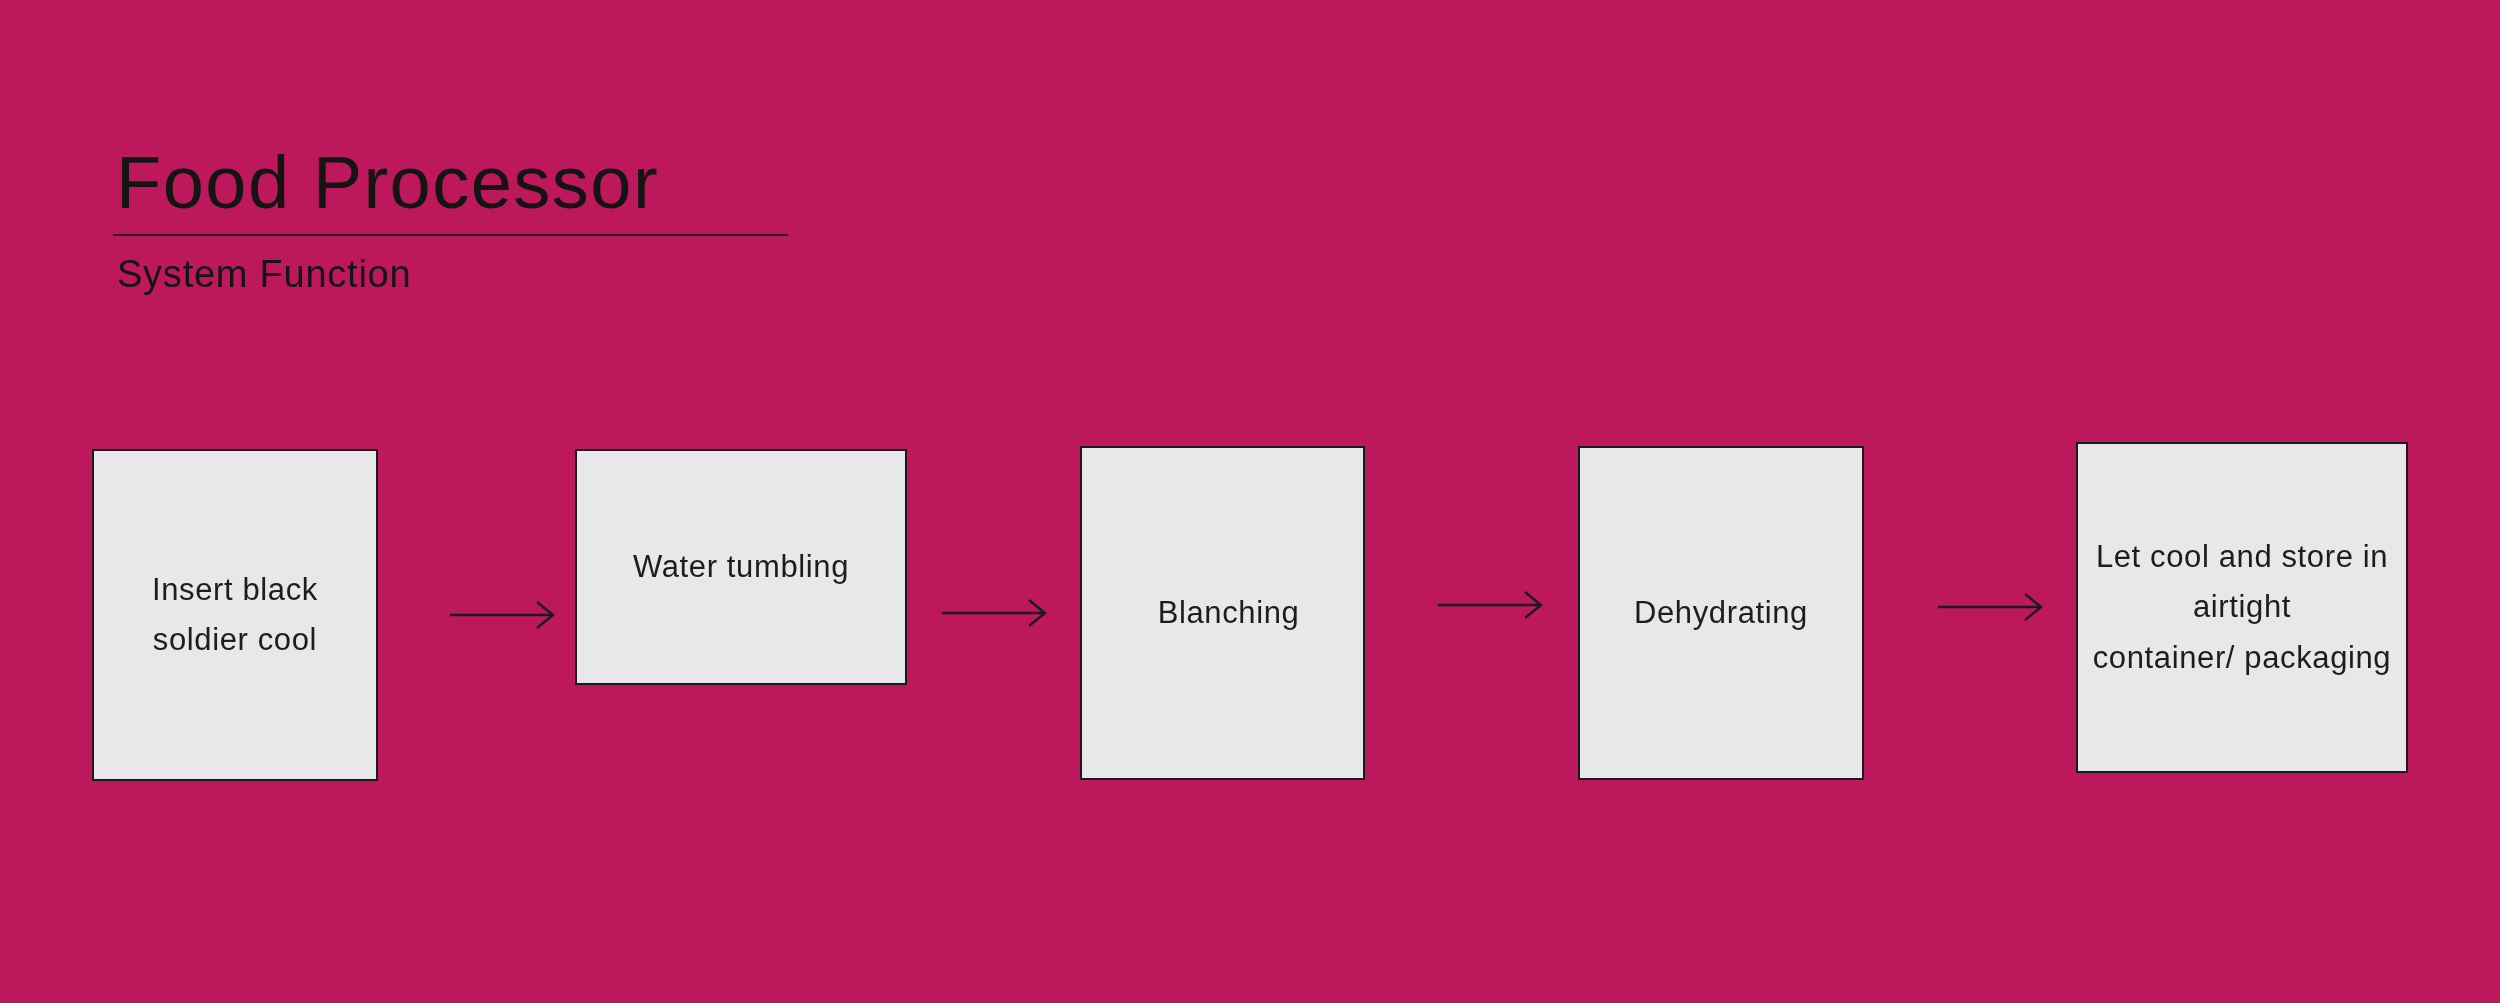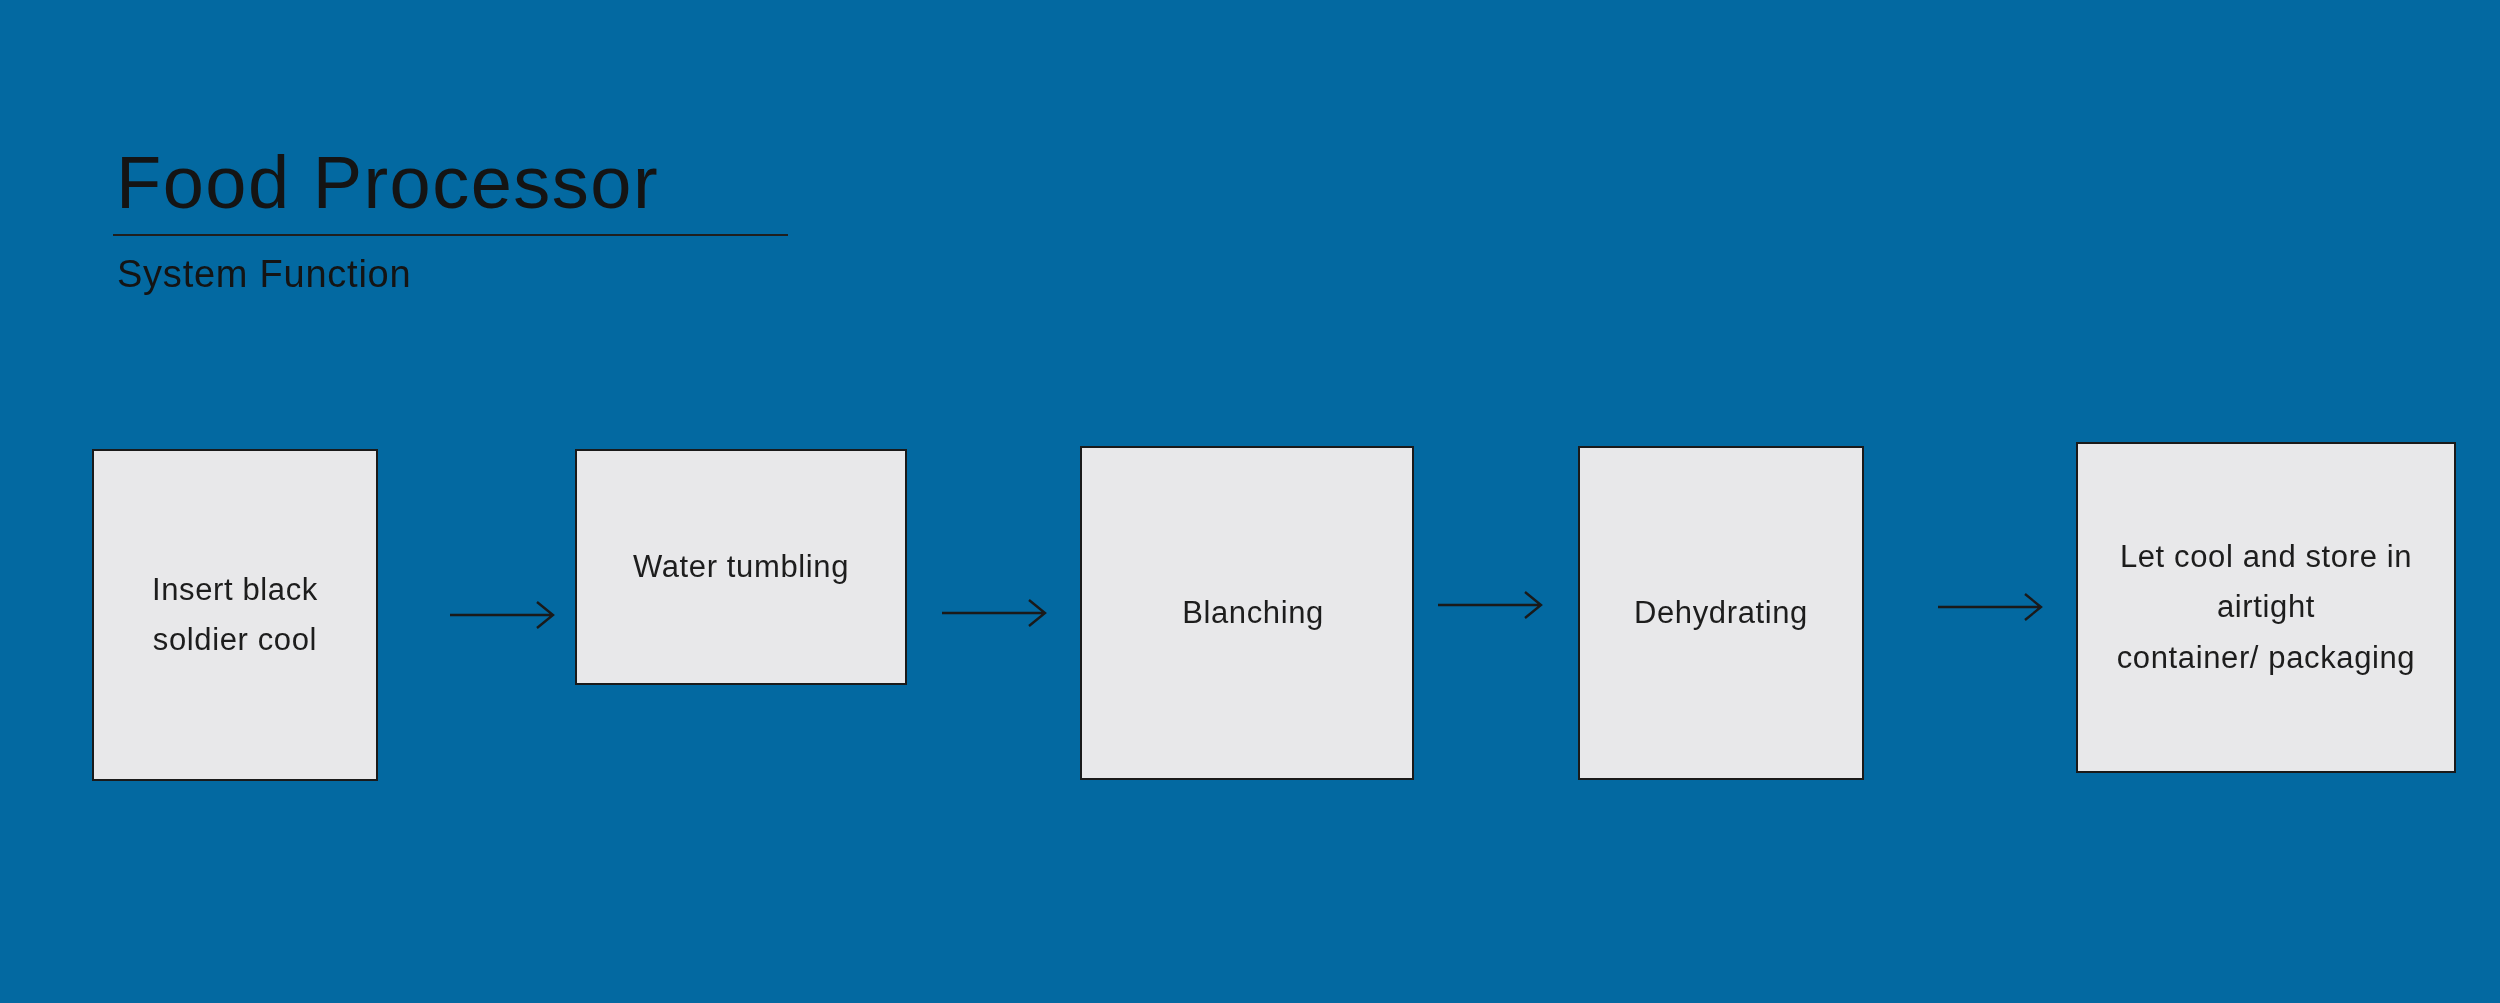--- a/index.html
+++ b/index.html
@@ -4,21 +4,21 @@
 <style>
   html, body {
     margin: 0;
     padding: 0;
     background: #ffffff;
   }
   #canvas {
     position: relative;
     width: 2500px;
     height: 1003px;
-    background: #0369a1;
+    background: #be185d;
     font-family: "Liberation Sans", sans-serif;
     color: #1a1a1a;
     overflow: hidden;
   }
   .page-title {
     position: absolute;
     left: 116px;
     top: 146px;
     font-size: 74px;
     font-weight: 400;
@@ -58,23 +58,23 @@
   }
   .flow-step .step-label {
     font-size: 31px;
     line-height: 1.62;
     letter-spacing: 0.02em;
     color: #1d1d1d;
     padding: 0 6px;
   }
   .step-1 { left: 92px;   top: 449px; width: 286px; height: 332px; }
   .step-2 { left: 575px;  top: 449px; width: 332px; height: 236px; }
-  .step-3 { left: 1080px; top: 446px; width: 334px; height: 334px; padding-left: 12px; }
+  .step-3 { left: 1080px; top: 446px; width: 285px; height: 334px; padding-left: 12px; }
   .step-4 { left: 1578px; top: 446px; width: 286px; height: 334px; }
-  .step-5 { left: 2076px; top: 442px; width: 380px; height: 331px; }
+  .step-5 { left: 2076px; top: 442px; width: 332px; height: 331px; }
   .arrow {
     position: absolute;
     width: 110px;
     height: 40px;
   }
   .arrow path {
     stroke: #1a1a1a;
     stroke-width: 2.4;
     fill: none;
     stroke-linecap: butt;

